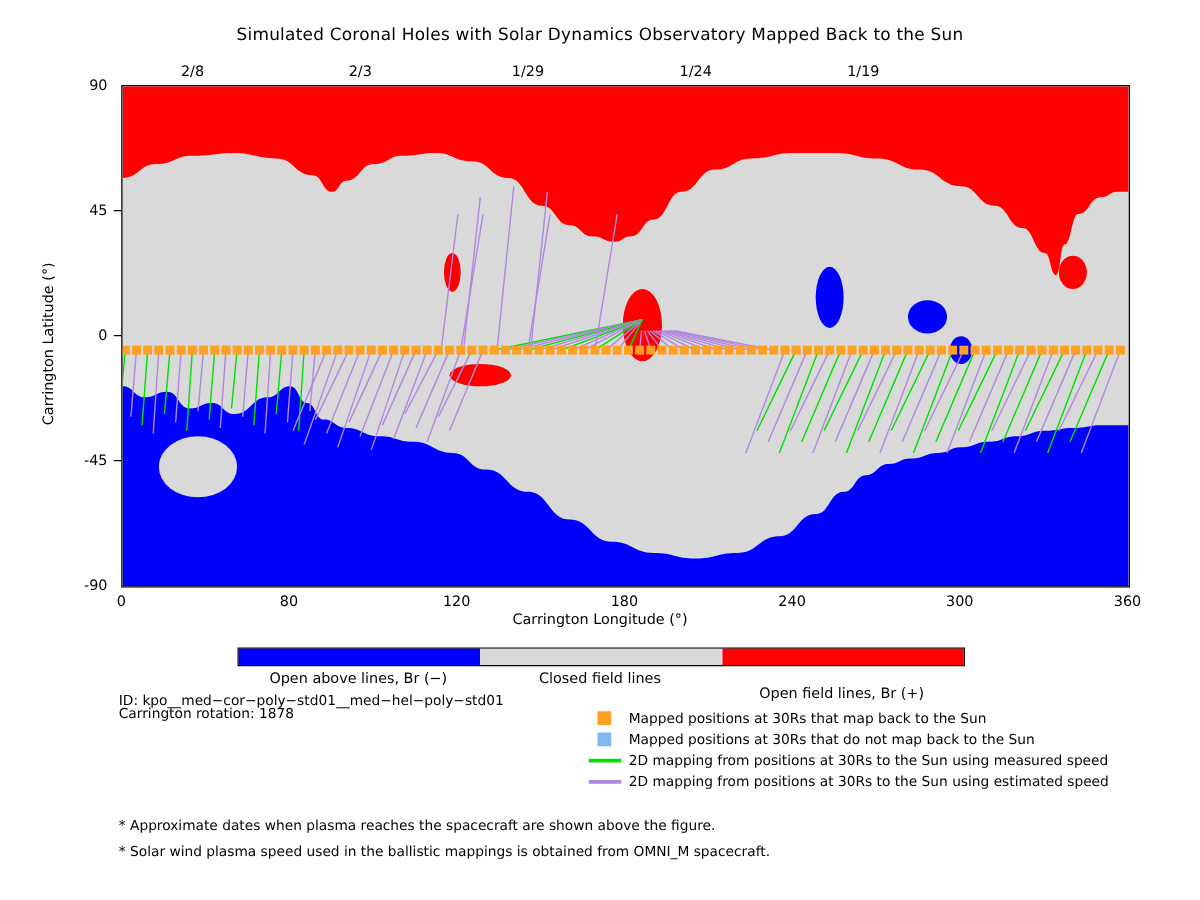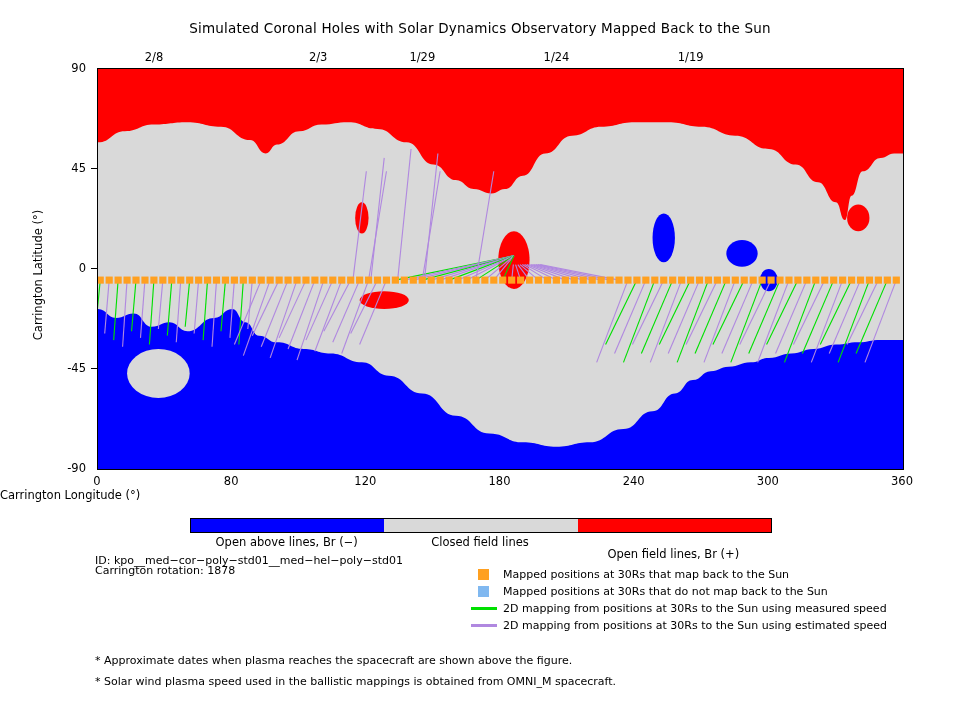--- a/index.html
+++ b/index.html
@@ -13,21 +13,21 @@
         border:1px solid #000;box-sizing:content-box;overflow:hidden;background:#d9d9d9;}
   #plotsvg{position:absolute;left:0;top:0;}
   
   .datelab{position:absolute;top:50px;font-size:11.5px;transform:translateX(-50%);}
   
   .ylab{position:absolute;font-size:11.5px;text-align:right;width:46px;
         transform:translateY(-50%);left:40px;}
   .xlab{position:absolute;font-size:11.5px;top:474px;transform:translateX(-50%);}
   #ytitle{position:absolute;left:-62px;top:268px;width:200px;text-align:center;
           font-size:11.5px;transform:rotate(-90deg);transform-origin:center;}
-  #xtitle{position:absolute;left:0;top:488px;width:960px;text-align:left;font-size:11.5px;}
+  #xtitle{position:absolute;left:0;top:488px;width:960px;text-align:center;font-size:11.5px;}
   
   #cbar{position:absolute;left:190px;top:518px;width:580px;height:13px;
         border:1px solid #000;display:flex;}
   #cbar>div{height:100%;}
   .cbseg{position:absolute;top:535px;font-size:11.5px;text-align:center;}
   
   .meta{position:absolute;left:95px;font-size:11px;}
   
   #legend{position:absolute;left:478px;top:566px;}
   .lrow{display:flex;align-items:center;height:17px;}
@@ -39,21 +39,21 @@
 </style>
 </head>
 <body>
 
 <div class="fig">
 
   <div id="title">Simulated Coronal Holes with Solar Dynamics Observatory Mapped Back to the Sun</div>
 
   <div id="dates">
       <div class="datelab" style="left: 154.021px;">2/8</div>
-      <div class="datelab" style="left: 288.188px; margin-left: 30px;">2/3</div>
+      <div class="datelab" style="left: 288.188px;">2/3</div>
       <div class="datelab" style="left: 422.354px;">1/29</div>
       <div class="datelab" style="left: 556.521px;">1/24</div>
       <div class="datelab" style="left: 690.688px;">1/19</div>
       <div class="datelab" style="left: 872px; margin-top: 48px;">1/14</div>
     </div>
 
   <div id="plot">
     <svg id="plotsvg" width="805" height="400" viewBox="0 0 360 180" preserveAspectRatio="none">
         <path d="M 0 0 L 0 33 C 6 33 6 28 12 28 C 18.5 28 18.5 25 25 25 C 32.5 25 32.5 24 40 24 C 47.5 24 47.5 26 55 26 C 61.5 26 61.5 32 68 32 C 71.5 32 71.5 38 75 38 C 77.5 38 77.5 34 80 34 C 85 34 85 28 90 28 C 95 28 95 25 100 25 C 106 25 106 24 112 24 C 118.5 24 118.5 27 125 27 C 131.5 27 131.5 33 138 33 C 144 33 144 43 150 43 C 155 43 155 50 160 50 C 164 50 164 54 168 54 C 172 54 172 56 176 56 C 179 56 179 54 182 54 C 186 54 186 48 190 48 C 195 48 195 38 200 38 C 206 38 206 30 212 30 C 218.5 30 218.5 26 225 26 C 232.5 26 232.5 24 240 24 C 247.5 24 247.5 24 255 24 C 262.5 24 262.5 26 270 26 C 277.5 26 277.5 30 285 30 C 292.5 30 292.5 36 300 36 C 306 36 306 43 312 43 C 317 43 317 51 322 51 C 326 51 326 60 330 60 C 332 60 332 68 334 68 C 335.5 68 335.5 57 337 57 C 339.5 57 339.5 46 342 46 C 346 46 346 40 350 40 C 353 40 353 38 356 38 C 358 38 358 38 360 38 L 360 0 Z" fill="#ff0000"></path>
         <path d="M 0 180 L 0 108 C 4 108 4 112 8 112 C 12 112 12 110 16 110 C 20 110 20 116 24 116 C 28 116 28 114 32 114 C 36 114 36 118 40 118 C 46 118 46 112 52 112 C 56 112 56 108 60 108 C 63 108 63 114 66 114 C 69 114 69 120 72 120 C 76 120 76 123 80 123 C 86 123 86 126 92 126 C 98 126 98 128 104 128 C 111 128 111 132 118 132 C 124 132 124 138 130 138 C 137.5 138 137.5 146 145 146 C 152.5 146 152.5 156 160 156 C 167.5 156 167.5 164 175 164 C 182.5 164 182.5 168 190 168 C 197.5 168 197.5 170 205 170 C 212.5 170 212.5 168 220 168 C 227.5 168 227.5 162 235 162 C 241.5 162 241.5 154 248 154 C 253 154 253 146 258 146 C 262 146 262 140 266 140 C 270 140 270 136 274 136 C 278 136 278 134 282 134 C 287 134 287 132 292 132 C 296 132 296 130 300 130 C 305 130 305 128 310 128 C 315 128 315 126 320 126 C 325 126 325 124 330 124 C 335 124 335 123 340 123 C 345 123 345 122 350 122 C 355 122 355 122 360 122 L 360 180 Z" fill="#0000ff"></path>

